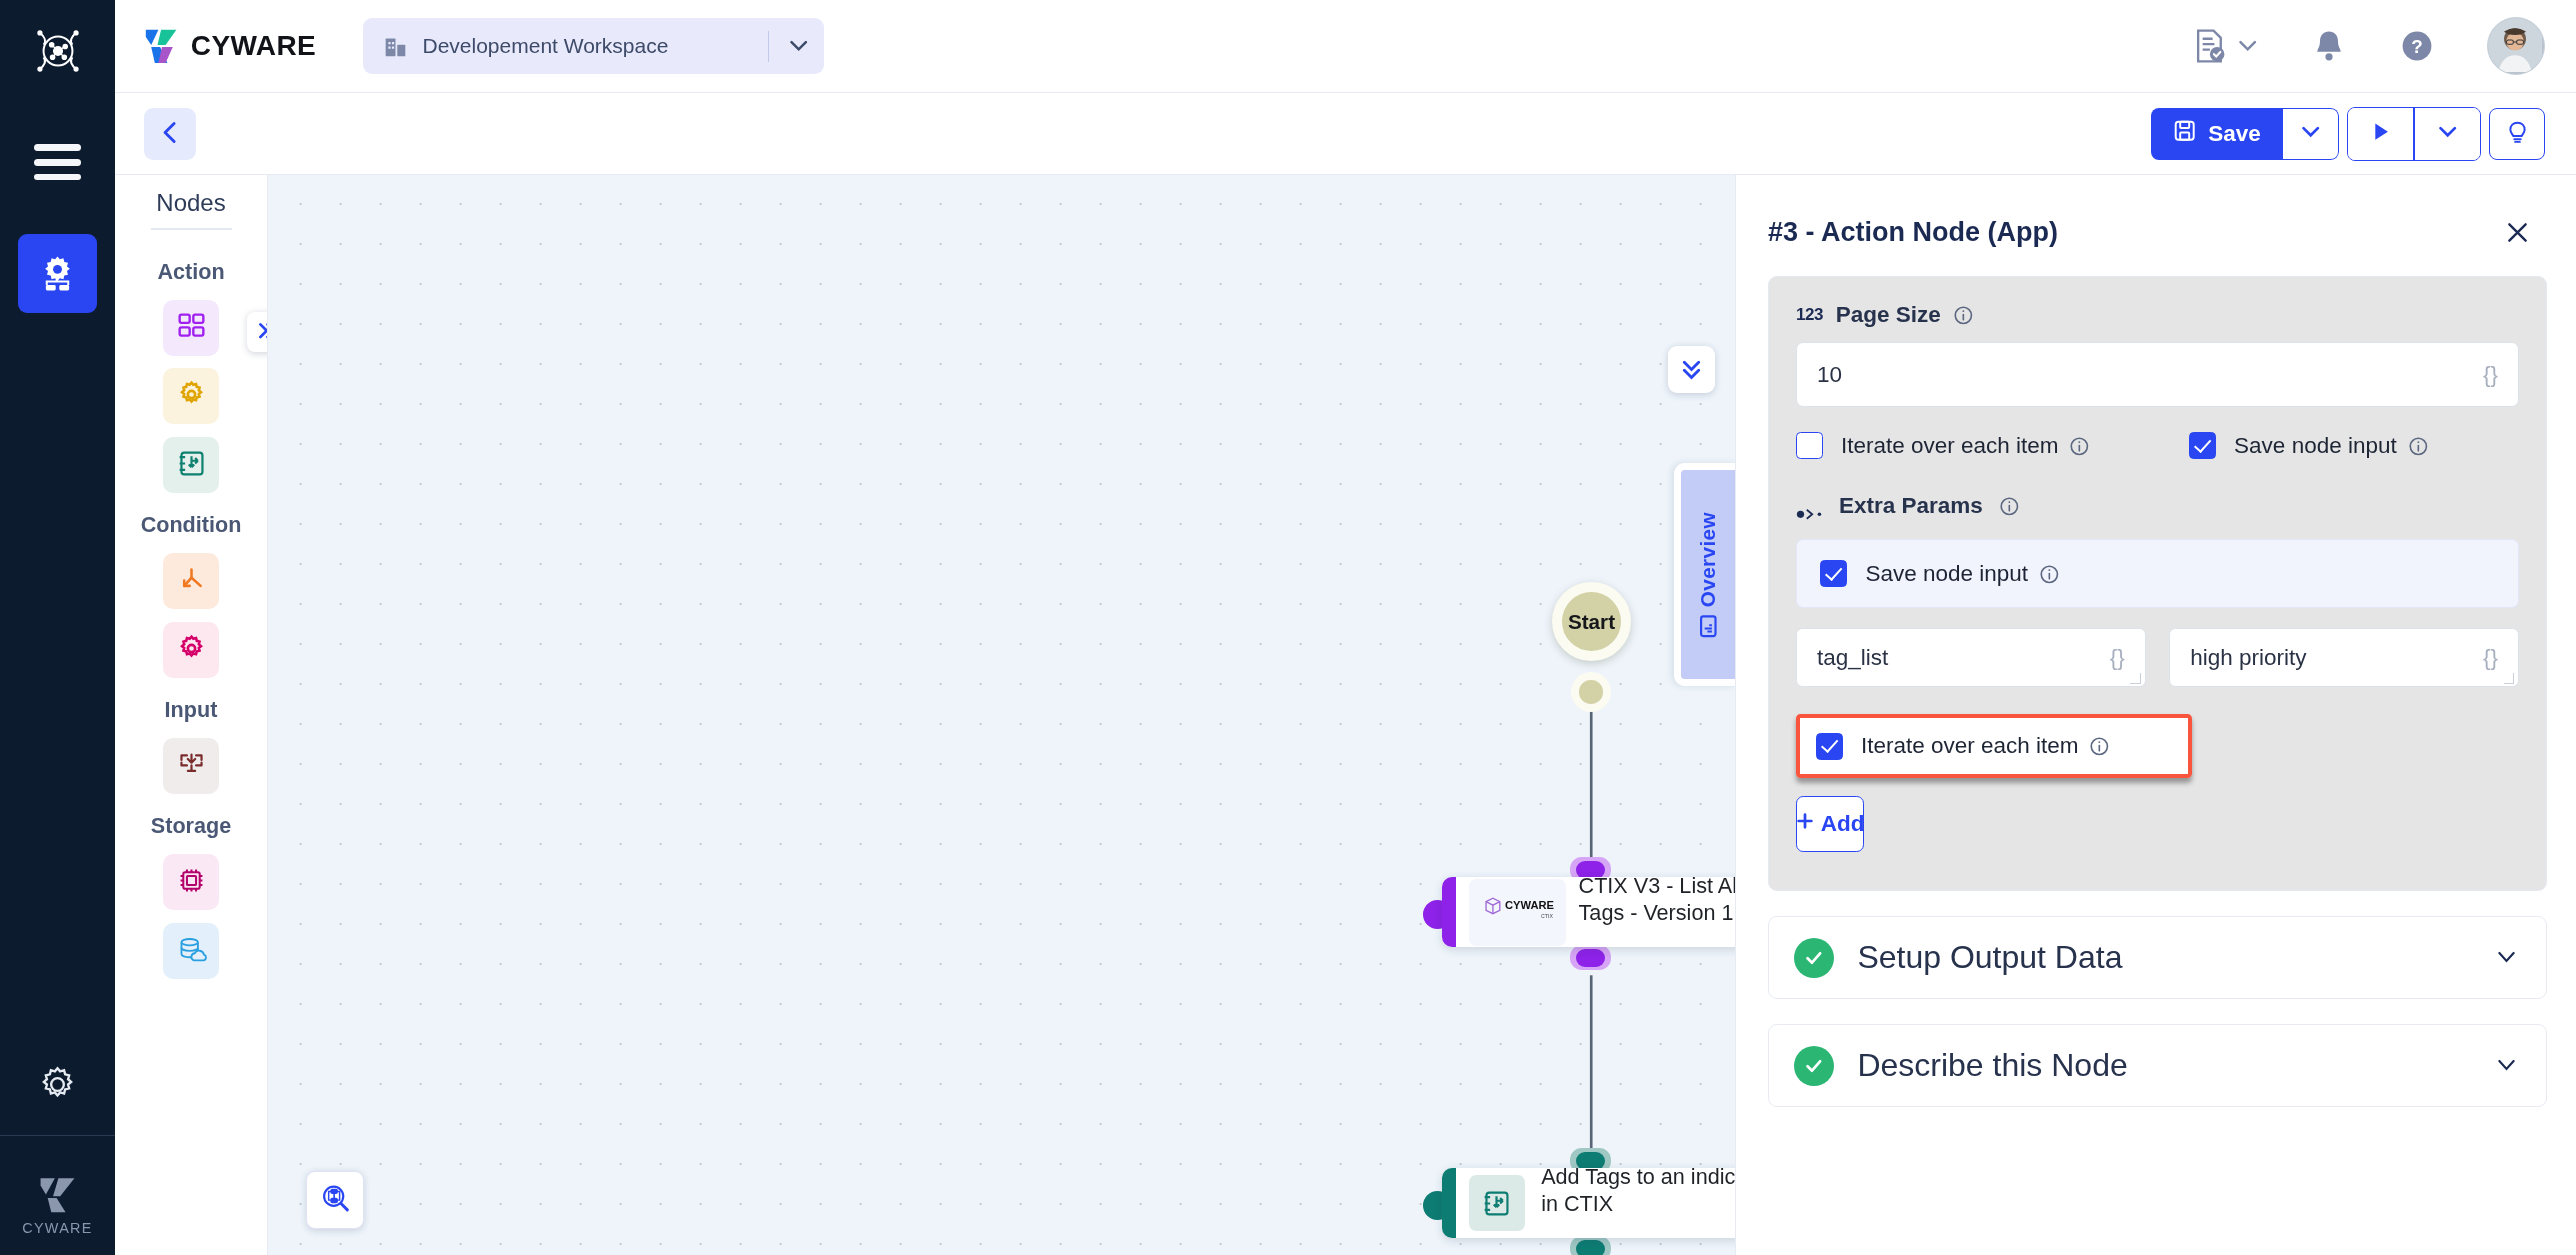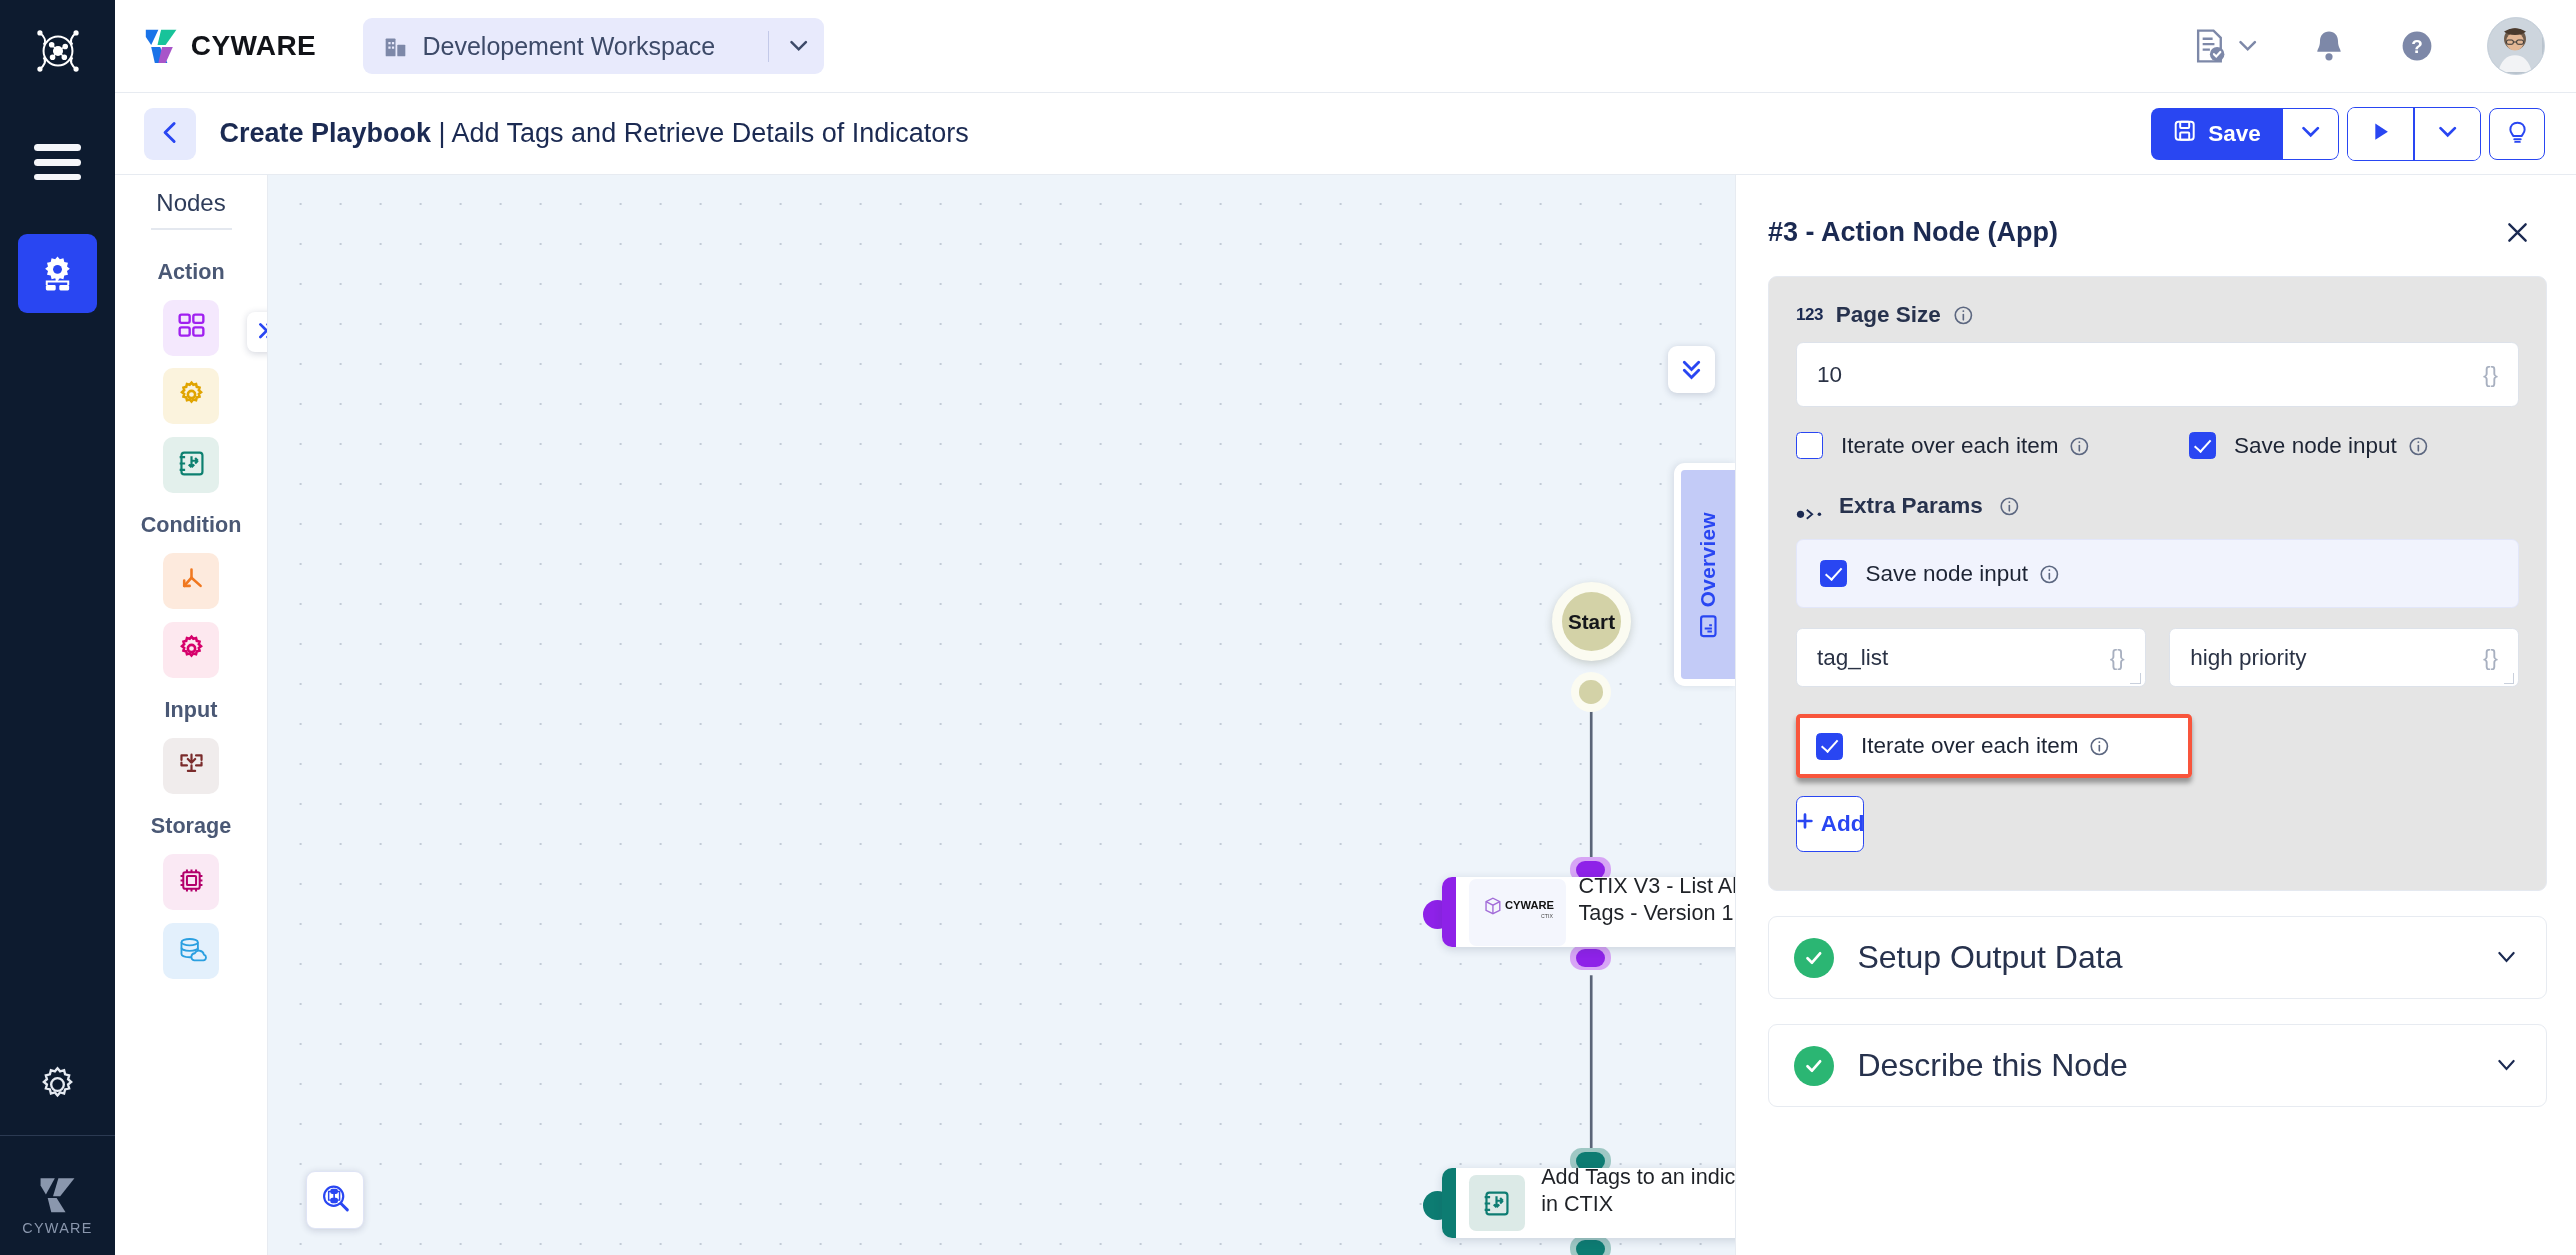--- a/index.html
+++ b/index.html
@@ -41,21 +41,21 @@
     border-bottom: 0.9px solid #e7ebf1; background: #fff; padding: 0 31px 0 29px;
   }
   .brand { display: flex; align-items: center; gap: 10.8px; }
   .brand-mark { width: 36px; height: 38px; }
   .brand-text { font-size: 28px; font-weight: bold; letter-spacing: 0.4px; color: #111318; }
   .ws-select {
     margin-left: 47px; height: 56px; background: #e8eafc; border-radius: 9px;
     display: flex; align-items: center; padding: 0 0 0 20px; min-width: 461px; cursor: pointer;
   }
   .ws-icon { width: 25px; height: 25px; margin-right: 14.4px; }
-  .ws-label { font-size: 25px; color: #3d4a68; flex: 1 1 auto; }
+  .ws-label { font-size: 21px; color: #3d4a68; flex: 1 1 auto; }
   .ws-divider { width: 0.9px; height: 31px; background: #c3c9e8; margin: 0 5.4px; }
   .ws-caret { width: 50px; display: flex; align-items: center; justify-content: center; }
   .topbar-spacer { flex: 1 1 auto; }
   .top-icons { display: flex; align-items: center; gap: 52px; }
   .top-icon { cursor: pointer; display: flex; align-items: center; }
   .avatar {
     width: 58px; height: 58px; border-radius: 50%; overflow: hidden;
     border: 1.8px solid #c9d3dd; cursor: pointer; background:#b9c3cd;
   }
 
@@ -380,23 +380,20 @@
 
     <div class="titlebar">
       <div class="back-btn">
         <span>
           <svg viewBox="0 0 32 32" width="29" height="29" fill="none" stroke="#2946f2" stroke-width="3.2" stroke-linecap="round" stroke-linejoin="round">
             <path d="M20 6 L10 16 L20 26"></path>
               <path d="M10 16 H24" stroke-width="0"></path>
           </svg>
         </span>
       </div>
-      <div class="page-title">
-        <b>Create Playbook</b><span> | Add Tags and Retrieve Details of Indicators</span>
-      </div>
       <div class="titlebar-spacer"></div>
       <div class="actions">
         <div class="btn-group">
           <div class="save-main">
             <span>
               <svg viewBox="0 0 26 26" width="23.4" height="23.4" fill="none" stroke="#fff" stroke-width="2.2">
                 <rect x="3" y="3" width="20" height="20" rx="3"></rect>
                 <rect x="8" y="3" width="10" height="7" rx="1"></rect>
                 <rect x="8" y="15" width="10" height="8" rx="1"></rect>
               </svg>

